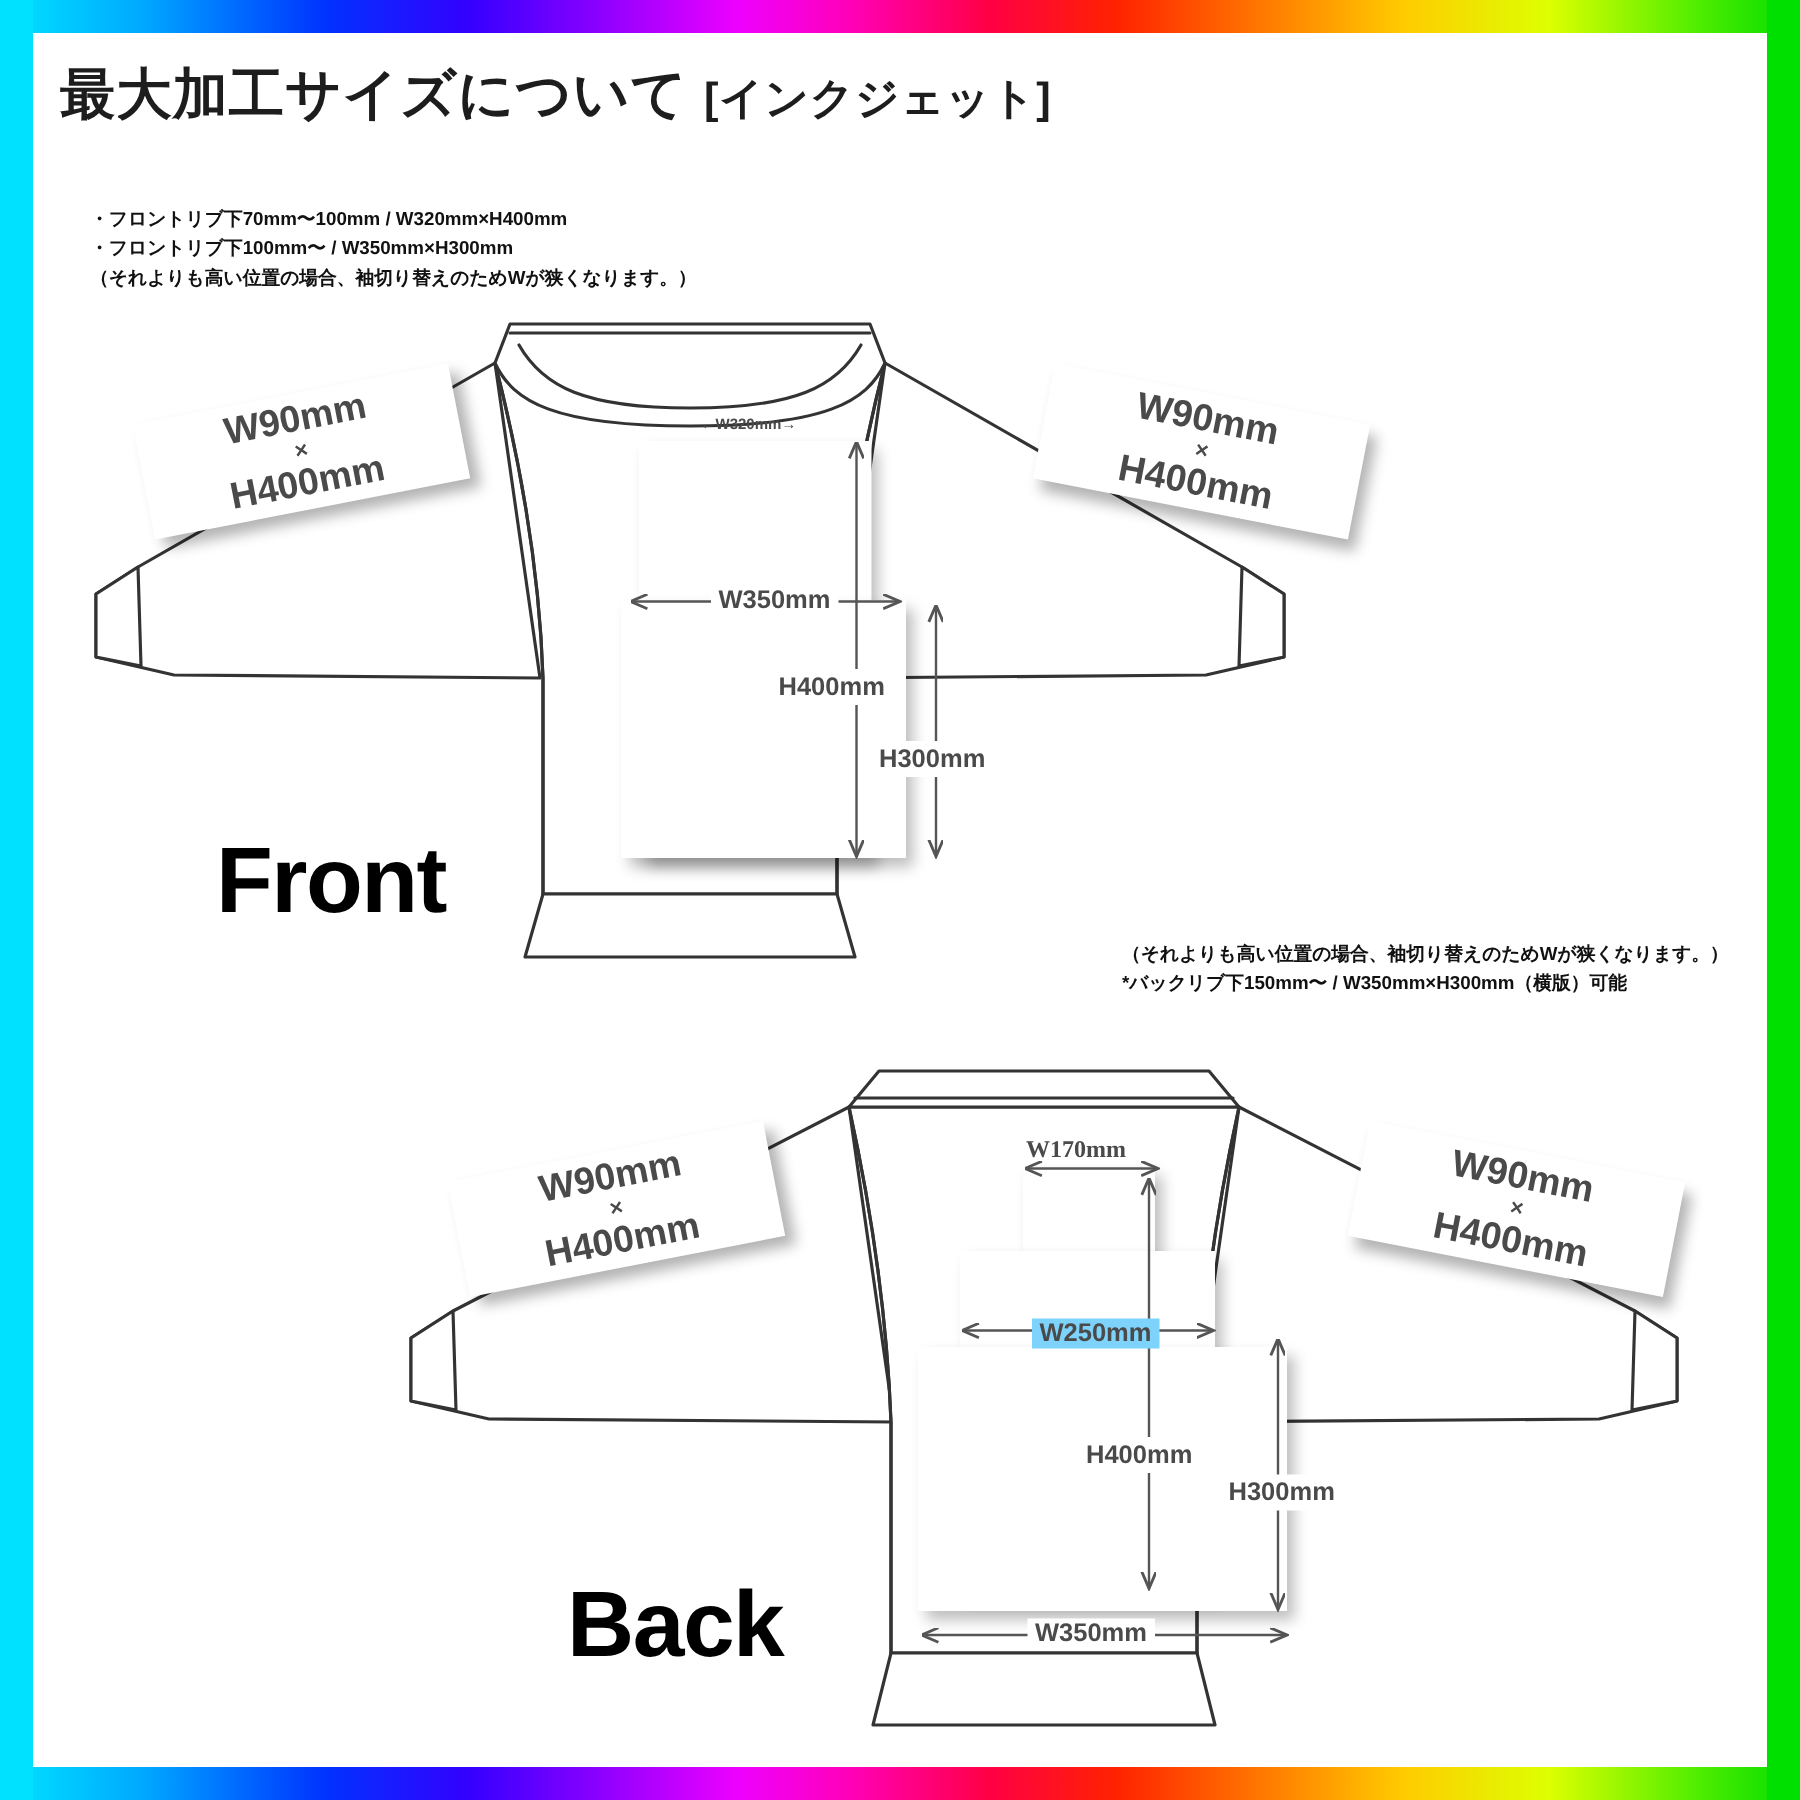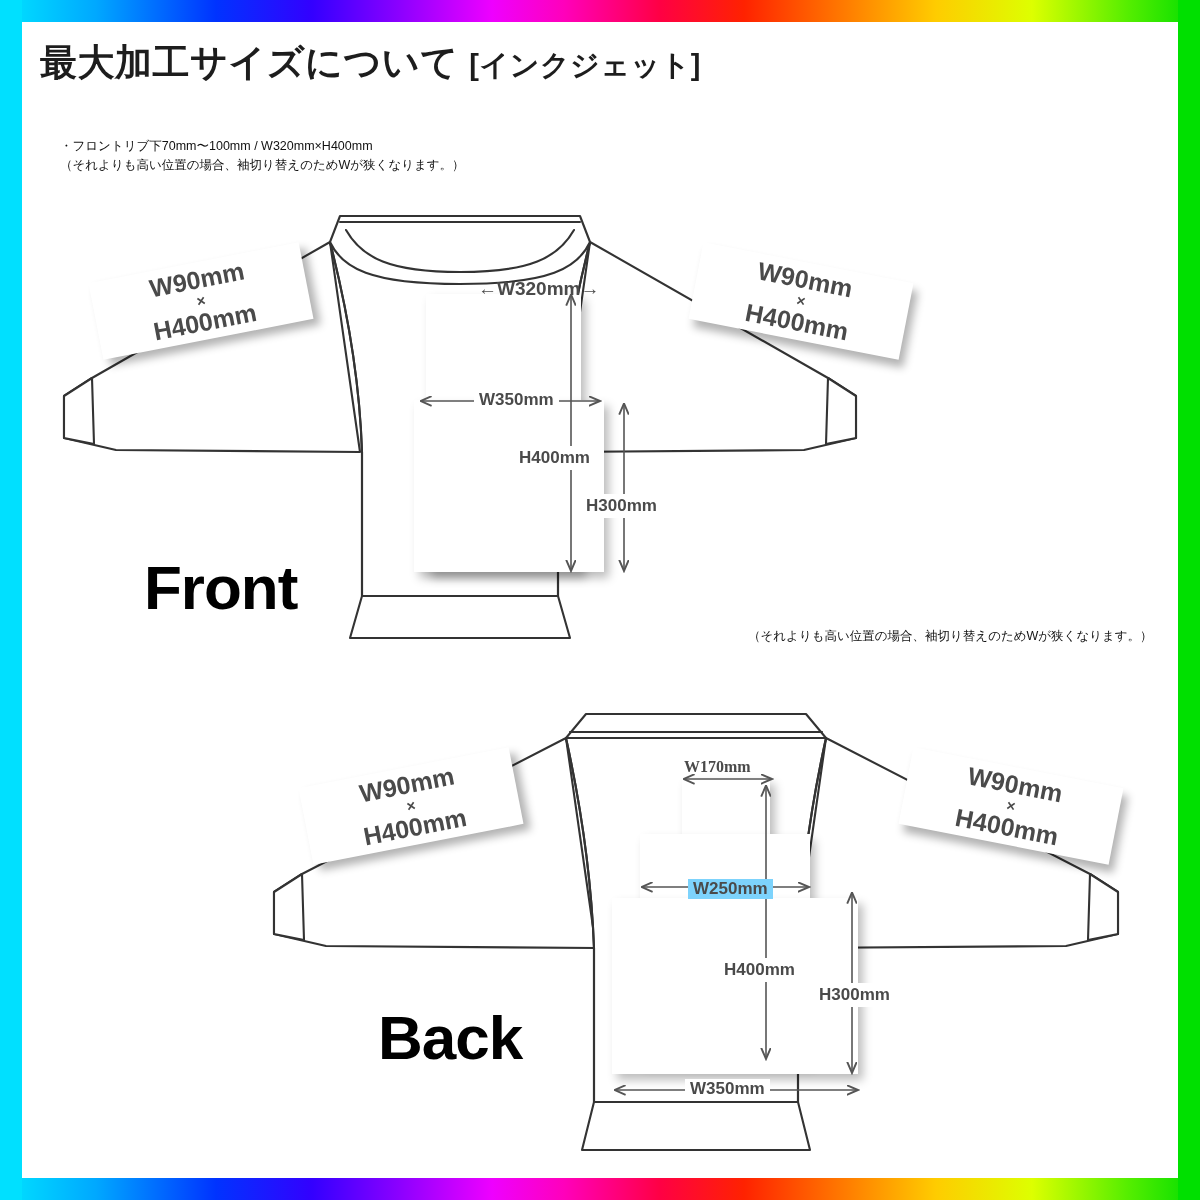--- a/index.html
+++ b/index.html
@@ -50,37 +50,37 @@
     font-size:37px;font-weight:bold;
     color:#1d1d1d;
     letter-spacing:0.5px;
     white-space:nowrap;
   }
   #title .suffix{font-size:29px;}
 
   
   .note{
     position:absolute;
-    font-size:12.5px;font-weight:normal;
+    font-size:12.5px;font-weight:bold;
     color:#111;
     line-height:1.55;
     white-space:nowrap;
   }
   #front-note{left:38px;top:115px;}
   #back-note{left:726px;top:605px;}
 
   
   .side-caption{
     position:absolute;
     font-size:62px;font-weight:bold;
     color:#000;
     letter-spacing:-1px;
   }
   #front-caption{left:122px;top:530px;}
-  #back-caption{left:356px;top:980px;}
+  #back-caption{left:356px;top:1026px;}
 
   
   .garment{position:absolute;}
   #front-garment{left:8px;top:178px;width:960px;height:440px;}
   #back-garment{left:218px;top:680px;width:960px;height:452px;}
 
   
   .sleeve-tag{
     position:absolute;
     width:214px;height:78px;
@@ -106,21 +106,21 @@
     box-shadow:5px 6px 9px rgba(0,0,0,0.26);}
 
   
   .dim{
     position:absolute;
     color:#4a4a4a;font-weight:bold;
     white-space:nowrap;
   }
 
   
-  #d-w320{left:445px;top:256px;font-size:19px;margin-left:11px;}
+  #d-w320{left:445px;top:256px;font-size:10px;}
   #d-w350{left:452px;top:368px;font-size:17px;}
   #d-h400f{left:493px;top:424px;font-size:17px;}
   #d-h300f{left:560px;top:472px;font-size:17px;}
   
   #d-w170{left:662px;top:736px;font-size:16px;font-family:Liberation Serif, serif;}
   #d-w250{left:666px;top:857px;font-size:17px;}
   #d-h400b{left:698px;top:936px;font-size:17px;}
   #d-h300b{left:793px;top:961px;font-size:17px;}
   #d-w350b{left:663px;top:1057px;font-size:17px;}
 
@@ -138,25 +138,27 @@
 
   <div id="canvas">
 
     <div id="title">
       <span>最大加工サイズについて</span>
       <span class="suffix">[インクジェット]</span>
     </div>
 
     <div class="note" id="front-note">
       <div>・フロントリブ下70mm〜100mm / W320mm×H400mm</div>
+      <div>・フロントリブ下100mm〜 / W350mm×H300mm</div>
       <div>（それよりも高い位置の場合、袖切り替えのためWが狭くなります。）</div>
     </div>
 
     <div class="note" id="back-note">
       <div>（それよりも高い位置の場合、袖切り替えのためWが狭くなります。）</div>
+      <div>*バックリブ下150mm〜 / W350mm×H300mm（横版）可能</div>
     </div>
 
     <div class="garment" id="front-garment">
       <svg width="960" height="440" viewBox="0 0 960 440">
         <g fill="#ffffff" stroke="#333333" stroke-width="2.1" stroke-linejoin="round" stroke-linecap="round">
 
           <path d="M300,42 L62,178 L34,196 L34,238 L86,250 L330,252 Z"></path>
 
           <path d="M62,178 L34,196 L34,238 L64,244 Z"></path>
 

